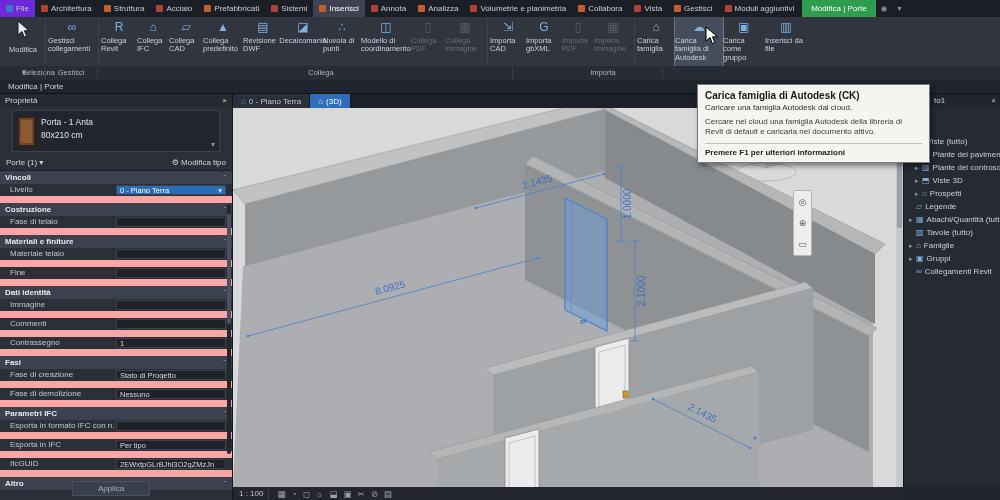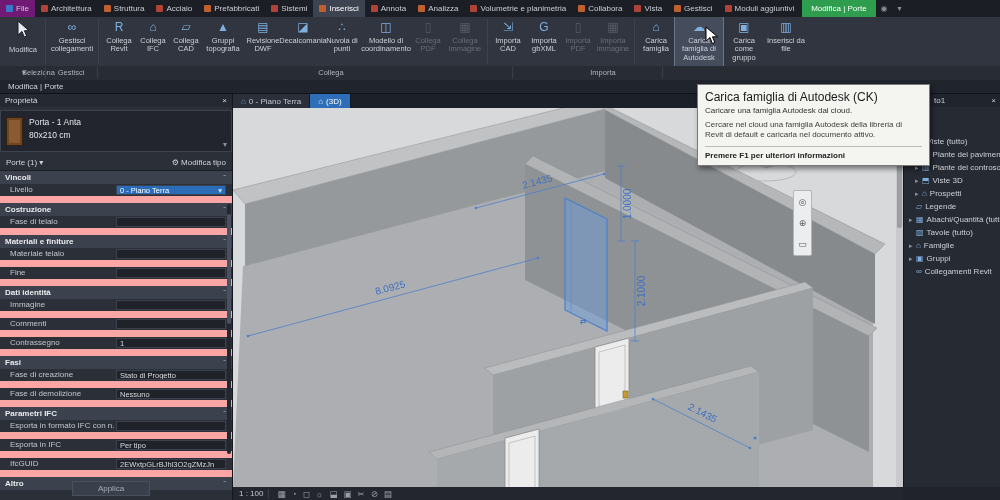--- a/index.html
+++ b/index.html
@@ -5,51 +5,51 @@
   html,body{margin:0;padding:0;background:#16181e;}
   #app{position:relative;width:1000px;height:500px;overflow:hidden;
        font-family:"Liberation Sans","DejaVu Sans",sans-serif;
        -webkit-font-smoothing:antialiased;color:#ccd0d7;}
   
   #titlebar{position:absolute;left:0;top:0;width:1000px;height:17px;background:#1b1e25;
             display:flex;align-items:stretch;font-size:8px;white-space:nowrap;}
   .ttab{display:flex;align-items:center;padding:0 6px;color:#c9cdd4;cursor:default;}
   .ttab .ticon{width:7px;height:7px;border-radius:1px;margin-right:3px;background:#c1602f;display:inline-block;}
   .ttab:nth-child(even) .ticon{background:#b04338;}
-  .ttab.file{background:#701a75;}
+  .ttab.file{background:#6d28d9;}
   .ttab.file .ticon{background:#3b78c8;}
   .ttab.active{background:#3d4350;color:#fff;}
   .ttab.ctx{background:#2e9e4e;color:#fff;margin-left:2px;padding:0 9px;}
   .tbtn{display:flex;align-items:center;padding:0 5px;color:#8b919b;font-size:8px;}
   
   #ribbon{position:absolute;left:0;top:17px;width:1000px;height:49px;background:#30353f;
           display:flex;align-items:stretch;padding-left:3px;box-sizing:border-box;overflow:hidden;}
   .rbtn{display:flex;flex-direction:column;align-items:center;padding-top:3px;box-sizing:border-box;flex:none;}
   .ricon{width:18px;height:15px;font-size:12px;line-height:15px;text-align:center;color:#7fb0e0;}
-  .rlabel{font-size:7.5px;line-height:1.12;text-align:center;color:#ccd0d7;margin-top:2px;}
+  .rlabel{font-size:7.5px;line-height:1.12;text-align:left;color:#ccd0d7;margin-top:2px;}
   .rbtn.big .ricon{height:24px;line-height:24px;font-size:16px;}
   .rbtn.dis .ricon{color:#565b65;}
   .rbtn.dis .rlabel{color:#686d77;}
   .rbtn.hov{background:#454c5c;outline:1px solid #6b7586;}
   .rsep{width:1px;background:#3e444f;margin:2px 2px;flex:none;}
   
   #panel-labels{position:absolute;left:0;top:66px;width:1000px;height:14px;background:#282c35;
                 font-size:7.5px;color:#aeb3bc;}
   #panel-labels span{position:absolute;top:0;height:14px;line-height:14px;text-align:center;}
   #panel-labels .plsep{position:absolute;width:1px;background:#3a404b;top:1px;bottom:1px;}
   
   #modebar{position:absolute;left:0;top:80px;width:1000px;height:14px;background:#20242c;
            border-bottom:1px solid #101319;box-sizing:border-box;font-size:8px;color:#d0d4db;
            line-height:14px;padding-left:8px;}
   
   #props{position:absolute;left:0;top:94px;width:233px;height:406px;background:#2b2f38;
          border-right:1px solid #15171c;box-sizing:border-box;font-size:8px;}
   .phead{height:13px;line-height:13px;padding:0 5px;color:#d4d7dd;background:#252932;
          display:flex;justify-content:space-between;}
-  .typesel{position:relative;margin:3px 0;height:40px;background:#22252d;border:1px solid #3d434e;}
+  .typesel{position:relative;margin:3px 12px;height:40px;background:#22252d;border:1px solid #3d434e;}
   .door-thumb{position:absolute;left:5px;top:6px;width:15px;height:27px;background:#8a5a33;
               border:1px solid #33220f;box-shadow:inset 0 0 0 2px #6e4424;}
   .typesel .t1{position:absolute;left:28px;top:6px;color:#e2e5ea;font-size:8.5px;}
   .typesel .t2{position:absolute;left:28px;top:19px;color:#e2e5ea;font-size:8.5px;text-align:right;}
   .typesel .dd{position:absolute;right:4px;bottom:2px;color:#8b919b;}
   .filterrow{height:15px;display:flex;justify-content:space-between;align-items:center;padding:0 6px;color:#cfd3da;}
   .filterrow .edit{color:#cfd3da;}
   .pgrid{border-top:1px solid #1a1d24;}
   .psec{height:13px;line-height:13px;background:#3c424d;color:#e8eaee;font-weight:bold;
         padding-left:5px;display:flex;justify-content:space-between;}
@@ -94,21 +94,21 @@
   .btree{margin-top:12px;}
   .bitem{height:13px;line-height:13px;white-space:nowrap;overflow:hidden;padding-left:5px;color:#ccd0d7;}
   .bitem.child{padding-left:11px;}
   .bitem .mk{color:#8b919b;font-size:7px;display:inline-block;width:7px;}
   .bitem .bicon{color:#7fb0e0;margin-right:3px;font-size:8px;}
   #browserbottom{position:absolute;left:903px;top:487px;width:97px;height:13px;background:#20232b;}
   
   #tooltip{position:absolute;left:697px;top:84px;width:233px;background:#f4f4f1;border:1px solid #7a7a7a;
            box-shadow:2px 3px 5px rgba(0,0,0,.45);z-index:40;padding:5px 7px;box-sizing:border-box;
            font-size:8px;color:#333;}
-  #tooltip .tt-title{font-weight:normal;color:#1a1a1a;font-size:12px;}
+  #tooltip .tt-title{font-weight:bold;color:#1a1a1a;font-size:10px;}
   #tooltip .tt-line{margin-top:2px;}
   #tooltip .tt-body{margin-top:5px;line-height:1.3;color:#3c3c3c;}
   #tooltip .tt-sep{border-top:1px solid #bdbdb8;margin:5px 0 4px 0;}
   #tooltip .tt-footer{font-weight:bold;color:#222;}
   #cursor{position:absolute;left:705px;top:26px;z-index:50;}
   .dimt{fill:#3b6fc4;font-size:10px;}
   .diml{stroke:#4a80cc;stroke-width:0.8;fill:none;}
   .dimdot{fill:#4a80cc;}
 </style>
 </head>
@@ -200,21 +200,21 @@
     <div class="rbtn" style="width:32px">
       <span class="ricon">⌂</span>
       <span class="rlabel">Collega IFC</span>
     </div>
     <div class="rbtn" style="width:34px">
       <span class="ricon">▱</span>
       <span class="rlabel">Collega CAD</span>
     </div>
     <div class="rbtn" style="width:40px">
       <span class="ricon">▲</span>
-      <span class="rlabel">Gruppi topografia</span>
+      <span class="rlabel">Collega predefinito</span>
     </div>
     <div class="rbtn" style="width:40px">
       <span class="ricon">▤</span>
       <span class="rlabel">Revisione DWF</span>
     </div>
     <div class="rbtn" style="width:40px">
       <span class="ricon">◪</span>
       <span class="rlabel">Decalcomania</span>
     </div>
     <div class="rbtn" style="width:38px">
@@ -268,21 +268,21 @@
       <span class="rlabel">Inserisci da file</span>
     </div>
   </div>
 
   <div id="panel-labels">
     <span style="left:0;width:44px">
         <span>Seleziona</span> 
         <span>▾</span>
       </span>
     <span style="left:47px;width:48px">Gestisci</span>
-    <span style="left:109px;width:444px">Collega</span>
+    <span style="left:99px;width:444px">Collega</span>
     <span style="left:530px;width:146px">Importa</span>
     <i class="plsep" style="left:45px"></i>
       <i class="plsep" style="left:97px"></i>
       <i class="plsep" style="left:512px"></i>
       <i class="plsep" style="left:662px"></i>
   </div>
 
   <div id="modebar"><span>Modifica | Porte</span></div>
 
   <div id="props">

